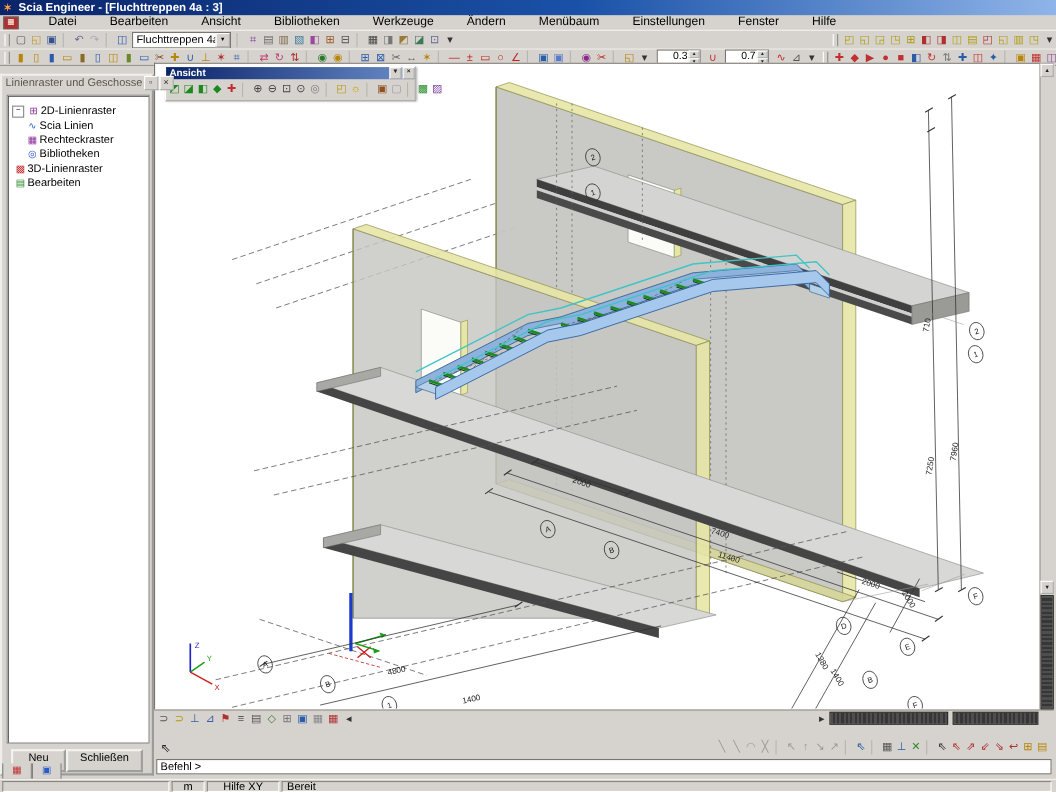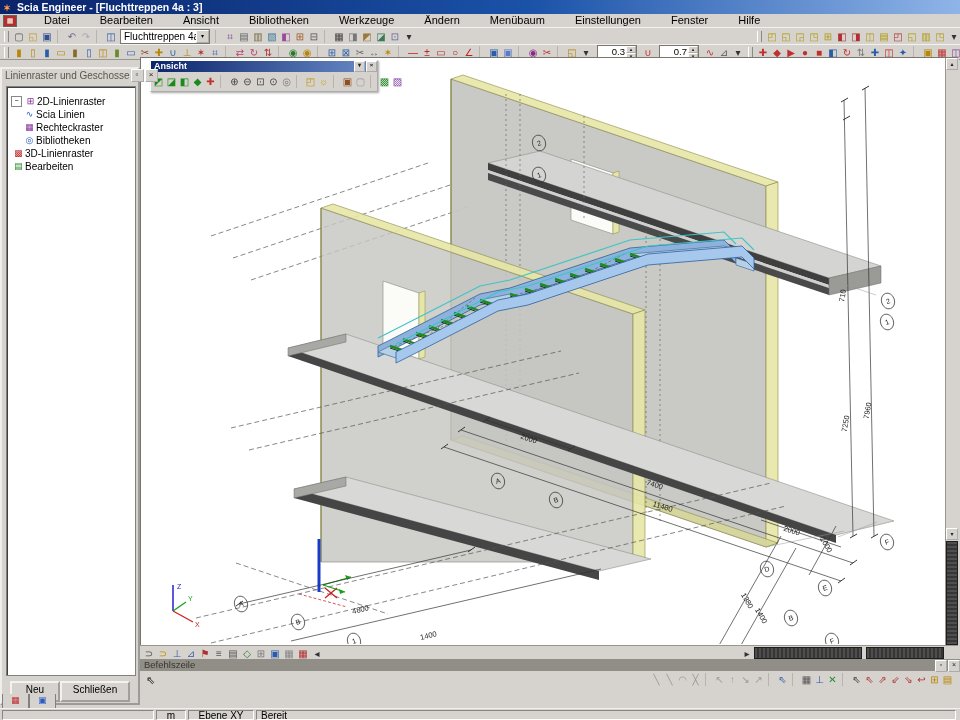--- a/index.html
+++ b/index.html
@@ -612,25 +612,20 @@
   </div>
 
   <div class="sidetab abs" style="left:2px;top:694px">
     <span class="c-red">▦</span>
   </div>
   <div class="sidetab abs" style="left:29px;top:694px">
     <span class="c-blu">▣</span>
   </div>
 
   <div id="cmdpanel" class="abs">
-    <div id="cmd-title">
-      <span style="flex:1">Befehlszeile</span>
-      <span class="winbtn">▫</span>
-      <span class="winbtn">×</span>
-    </div>
     <span id="cursor-glyph">⇖</span>
     <div id="cmd-icons">
         <span class="ticn" style="color: rgb(154, 154, 148);">╲</span>
         <span class="ticn" style="color: rgb(154, 154, 148);">╲</span>
         <span class="ticn" style="color: rgb(154, 154, 148);">◠</span>
         <span class="ticn" style="color: rgb(154, 154, 148);">╳</span>
         <span class="tsep"></span>
         <span class="ticn" style="color: rgb(154, 154, 148);">↖</span>
         <span class="ticn" style="color: rgb(154, 154, 148);">↑</span>
         <span class="ticn" style="color: rgb(154, 154, 148);">↘</span>
@@ -644,22 +639,23 @@
         <span class="tsep"></span>
         <span class="ticn" style="color: rgb(51, 51, 51);">⇖</span>
         <span class="ticn" style="color: rgb(176, 48, 48);">⇖</span>
         <span class="ticn" style="color: rgb(176, 48, 48);">⇗</span>
         <span class="ticn" style="color: rgb(176, 48, 48);">⇙</span>
         <span class="ticn" style="color: rgb(176, 48, 48);">⇘</span>
         <span class="ticn" style="color: rgb(176, 48, 48);">↩</span>
         <span class="ticn" style="color: rgb(184, 134, 10);">⊞</span>
         <span class="ticn" style="color: rgb(184, 134, 10);">▤</span>
       </div>
+    <div id="cmd-input">Befehl &gt;</div>
   </div>
 
   <div id="statusbar" class="abs">
     <span class="scell" style="width:152px"></span>
     <span class="scell" style="width:30px;text-align:center">m</span>
-    <span class="scell" style="width:66px;text-align:center">Ebene XY</span>
+    <span class="scell" style="width:66px;text-align:center">Hilfe XY</span>
     <span class="scell" style="flex:1;margin-right:4px">Bereit</span>
   </div>
 
 </div>
 
 </body></html>

